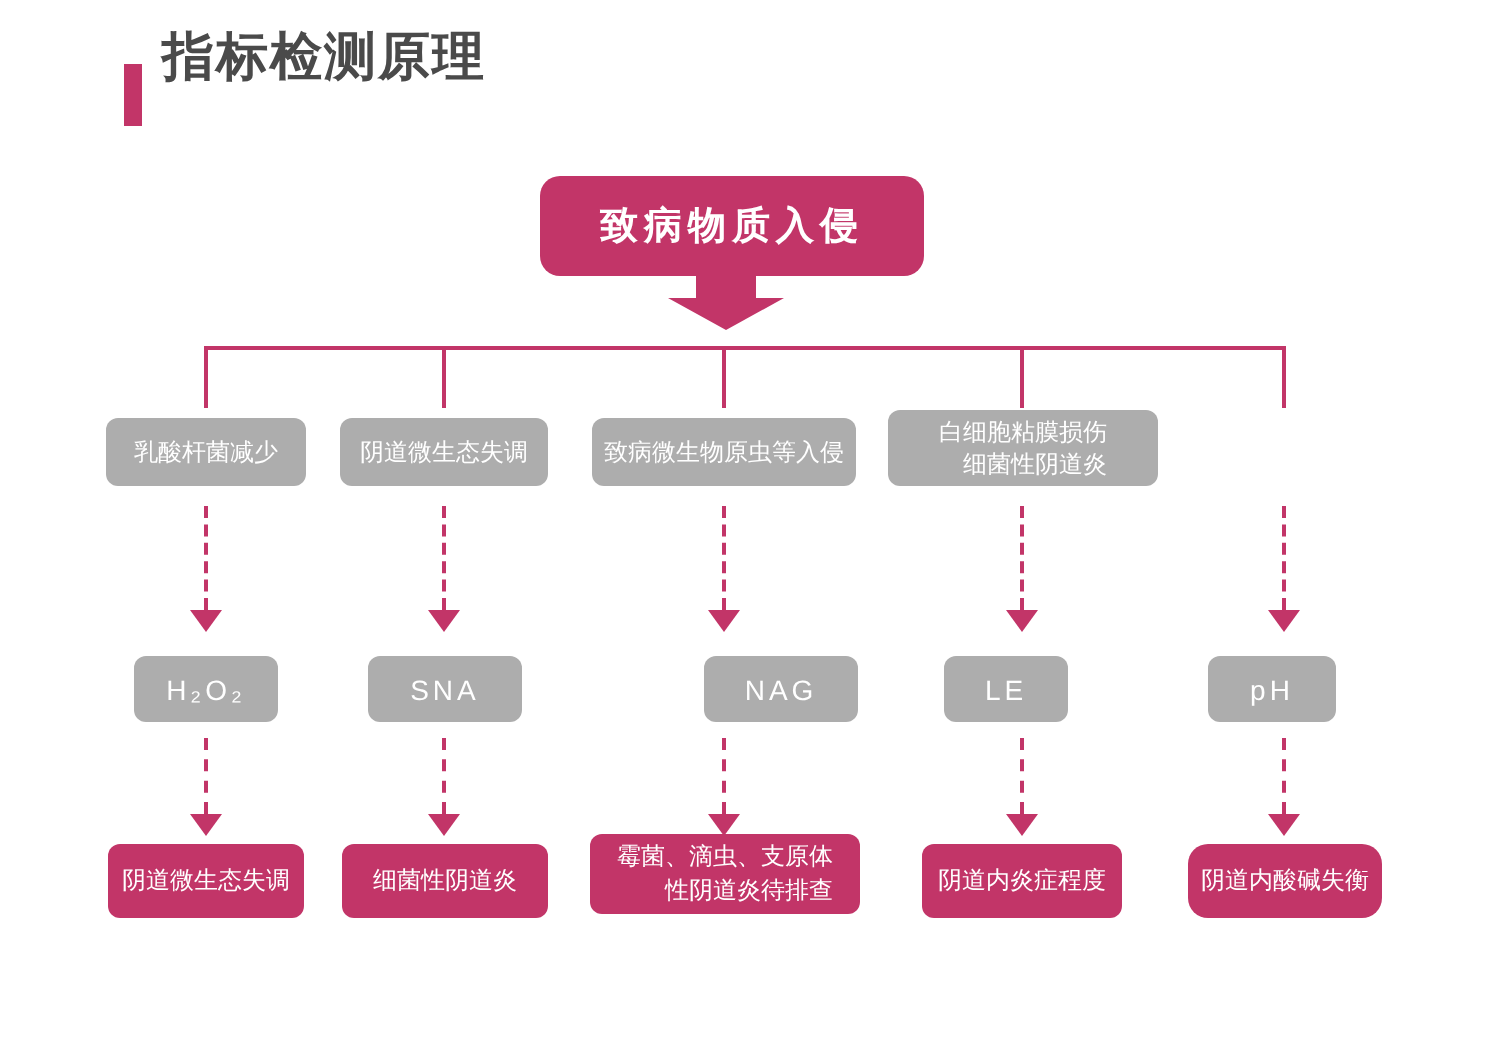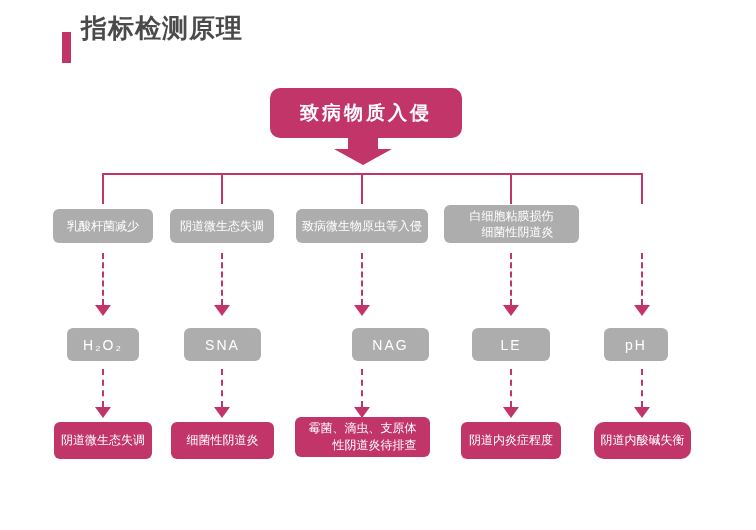--- a/index.html
+++ b/index.html
@@ -78,21 +78,21 @@
   <div class="dash dash-a" style="left:641px;"></div>
   <div class="dhead dhead-a" style="left:95px;"></div>
   <div class="dhead dhead-a" style="left:214px;"></div>
   <div class="dhead dhead-a" style="left:354px;"></div>
   <div class="dhead dhead-a" style="left:503px;"></div>
   <div class="dhead dhead-a" style="left:634px;"></div>
 
   <div class="box indicator" style="left:67px;top:328px;width:72px;">H₂O₂</div>
   <div class="box indicator" style="left:184px;top:328px;width:77px;">SNA</div>
   <div class="box indicator" style="left:324px;top:328px;width:77px;margin-left:28px;">NAG</div>
-  <div class="box indicator" style="left:472px;top:328px;width:78px;">LE</div>
+  <div class="box indicator" style="left:472px;top:328px;width:62px;">LE</div>
   <div class="box indicator" style="left:604px;top:328px;width:64px;">pH</div>
 
   <div class="dash dash-b" style="left:102px;"></div>
   <div class="dash dash-b" style="left:221px;"></div>
   <div class="dash dash-b" style="left:361px;"></div>
   <div class="dash dash-b" style="left:510px;"></div>
   <div class="dash dash-b" style="left:641px;"></div>
   <div class="dhead dhead-b" style="left:95px;"></div>
   <div class="dhead dhead-b" style="left:214px;"></div>
   <div class="dhead dhead-b" style="left:354px;"></div>

